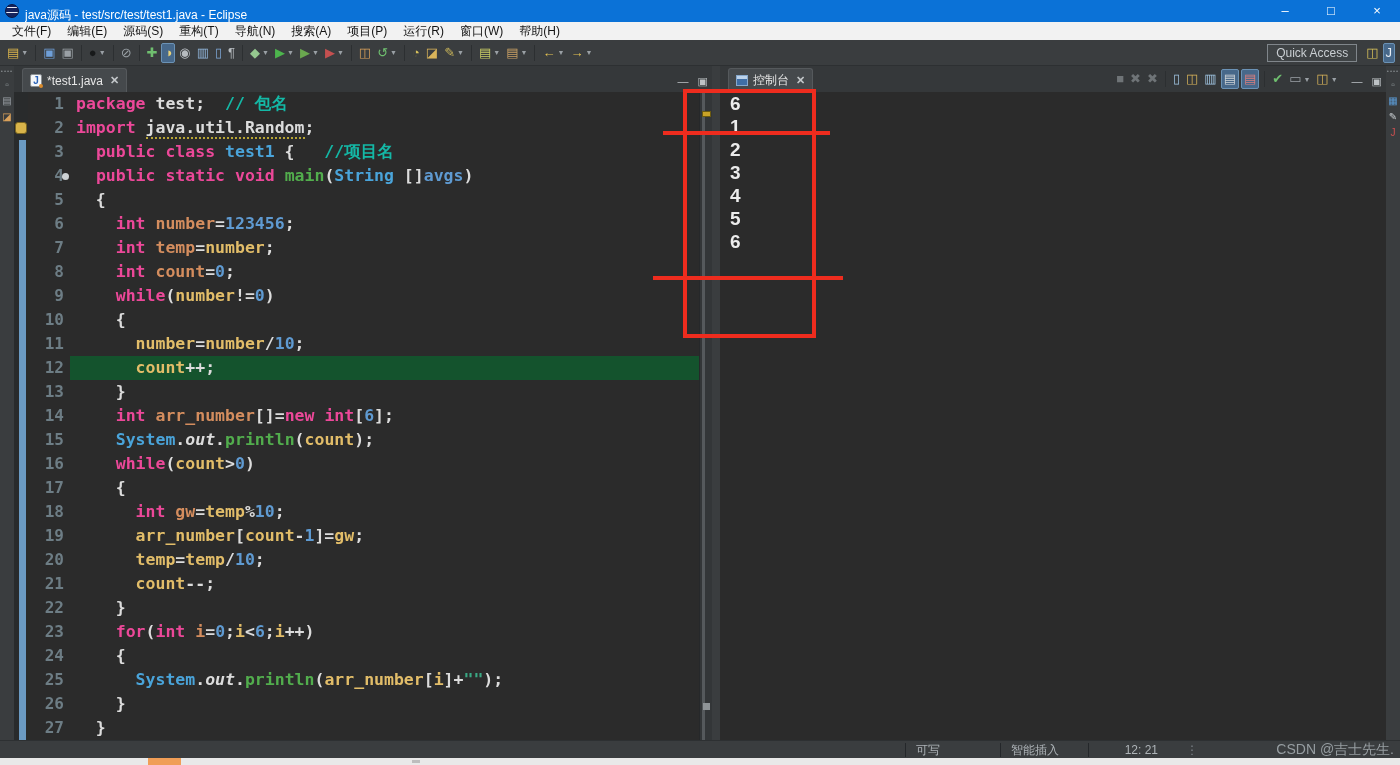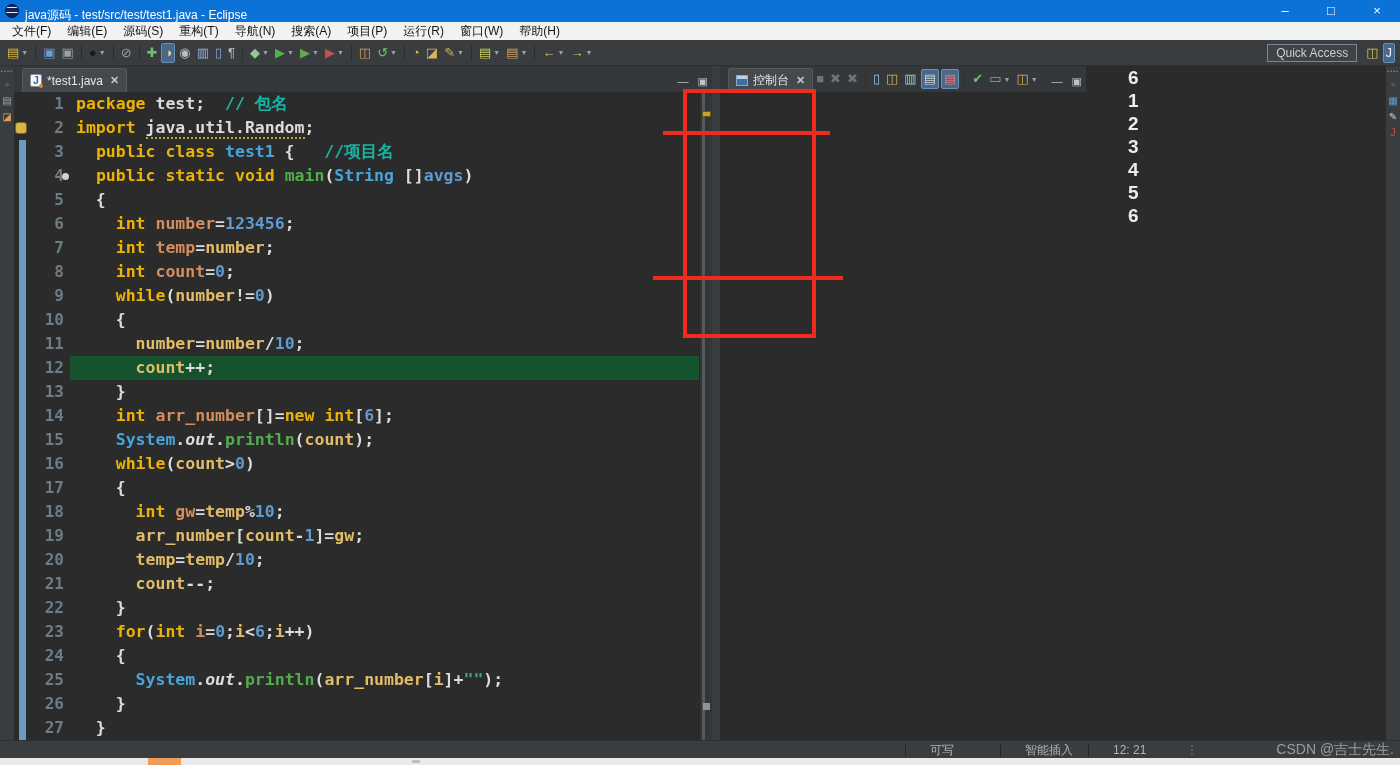--- a/index.html
+++ b/index.html
@@ -54,43 +54,43 @@
   .editor-body{display:flex;height:648px;position:relative;}
   .anno-col{width:14px;background:#292b2c;position:relative;flex:0 0 auto;}
   .range-bar{position:absolute;left:5px;top:48px;width:7px;height:600px;background:#6b9bc3;}
   .bulb{position:absolute;left:1px;width:12px;height:12px;border-radius:3px;background:#d9b44a;border:1px solid #7a6520;}
   .num-col{width:42px;flex:0 0 auto;color:#6d7d85;font:700 16px/24px "DejaVu Sans Mono",monospace;text-align:right;padding-right:6px;}
   .num-col .ln{height:24px;position:relative;}
   .run-dot{position:absolute;right:-5px;top:9px;width:7px;height:7px;border-radius:50%;background:#cdd2d5;}
   .code-col{flex:1;overflow:hidden;font:700 16.5px/24px "DejaVu Sans Mono",monospace;color:#dcdcdc;}
   .code-line{height:24px;white-space:pre;padding-left:6px;}
   .code-line.cur{background:#14532d;}
-  .tk-kw{color:#eab308;text-align:right;} .tk-decl{color:#d48d5e;} .tk-var{color:#e2bd69;}
+  .tk-kw{color:#ec4899;text-align:right;} .tk-decl{color:#d48d5e;} .tk-var{color:#e2bd69;}
   .tk-num{color:#5f9ad1;} .tk-pln{color:#dcdcdc;} .tk-com{color:#14b8a6;}
   .tk-cls{color:#4aa4da;} .tk-mth{color:#52ad4d;margin-top:30px;} .tk-fld{color:#dcdcdc;font-style:italic;}
   .tk-str{color:#3aa984;} .tk-ul{color:#dcdcdc;border-bottom:2px dotted #b8a535;}
   .ruler{width:13px;background:#333638;border-left:1px solid #26282a;position:relative;flex:0 0 auto;}
   .ruler-thumb{position:absolute;left:2px;top:0;width:3px;height:100%;background:#55595c;}
   .ruler-mark-y{position:absolute;left:2px;top:19px;width:9px;height:6px;background:#c9a227;border:1px solid #6b5a10;}
   .ruler-mark-b{position:absolute;left:3px;top:611px;width:7px;height:7px;background:#8f9497;}
 
   .sash{width:8px;background:#3a3d3f;flex:0 0 auto;}
 
-  .console-pane{width:666px;flex:0 0 auto;display:flex;flex-direction:row;background:#2b2b2b;gap:32px;}
+  .console-pane{width:666px;flex:0 0 auto;display:flex;flex-direction:column;background:#2b2b2b;}
   .console-toolbar{display:flex;align-items:center;margin:0 2px 3px 0;}
   .console-body{flex:1;padding-left:10px;}
   .console-status{color:#41b1b6;font-size:12.5px;line-height:15px;padding-top:2px;
     border-bottom:1px solid #d8dcdd;margin-right:2px;white-space:nowrap;overflow:hidden;}
   .console-out{color:#ececec;font-size:19px;line-height:23px;font-weight:bold;}
 
   
   .statusbar{height:18px;background:#3a3d3f;border-top:1px solid #2d3032;display:flex;align-items:center;
     color:#aeb4b8;font-size:12px;}
   .sb-spacer{width:905px;flex:0 0 auto;}
-  .sb-cell{border-left:1px solid #24272a;padding:0 24px;height:14px;line-height:14px;white-space:nowrap;}
+  .sb-cell{border-left:1px solid #24272a;padding:0 10px;height:14px;line-height:14px;white-space:nowrap;}
   .sb-w1{width:95px;} .sb-w2{width:88px;} .sb-w3{width:80px;text-align:right;}
   .sb-dots{color:#7c8288;margin-left:18px;}
   .sb-flex{flex:1;}
   .watermark{color:#969da1;font-size:14px;padding-right:6px;white-space:nowrap;}
 
   
   .page-hscroll{height:7px;background:#e9e9e9;position:relative;}
   .page-hscroll .thumb{position:absolute;left:148px;top:0;width:33px;height:7px;background:#f09e57;}
   .page-hscroll .mark{position:absolute;left:412px;top:2px;width:8px;height:3px;background:#bdbdbd;}
 

